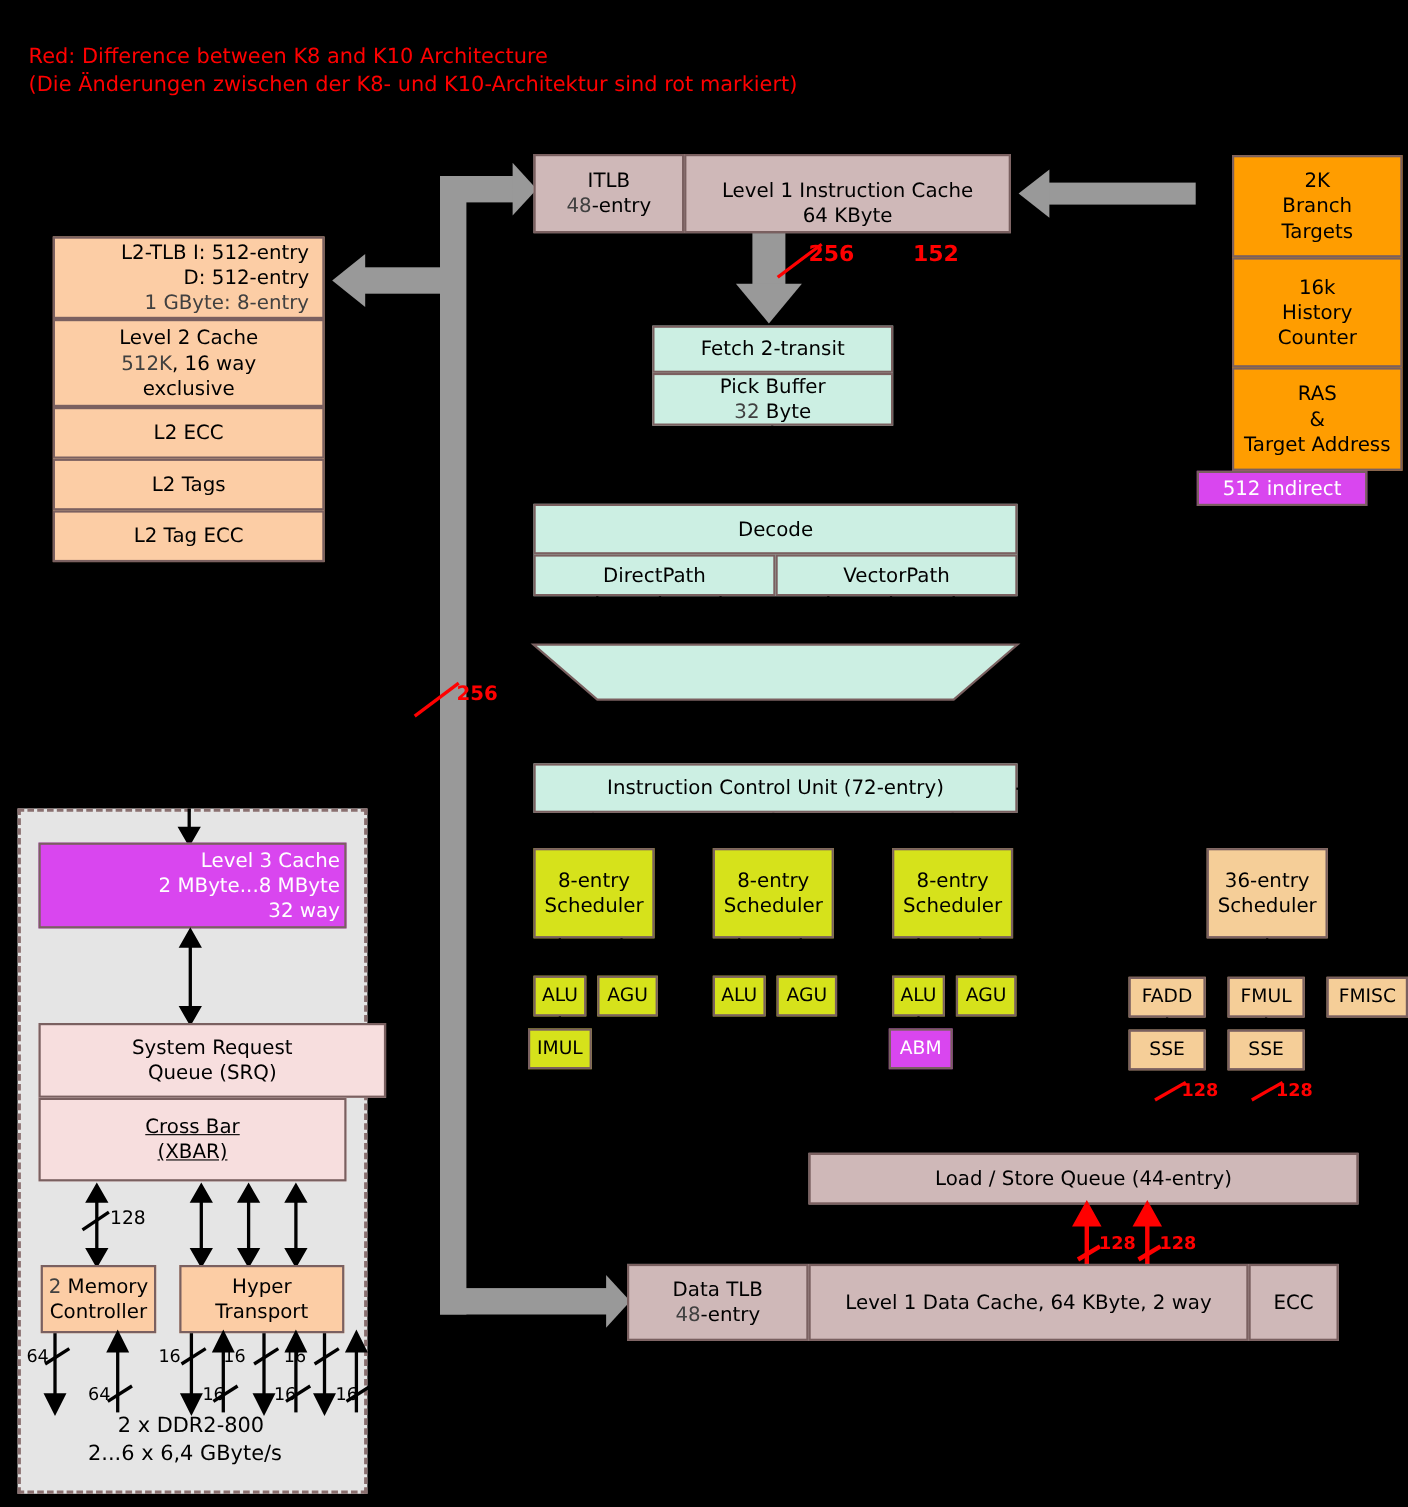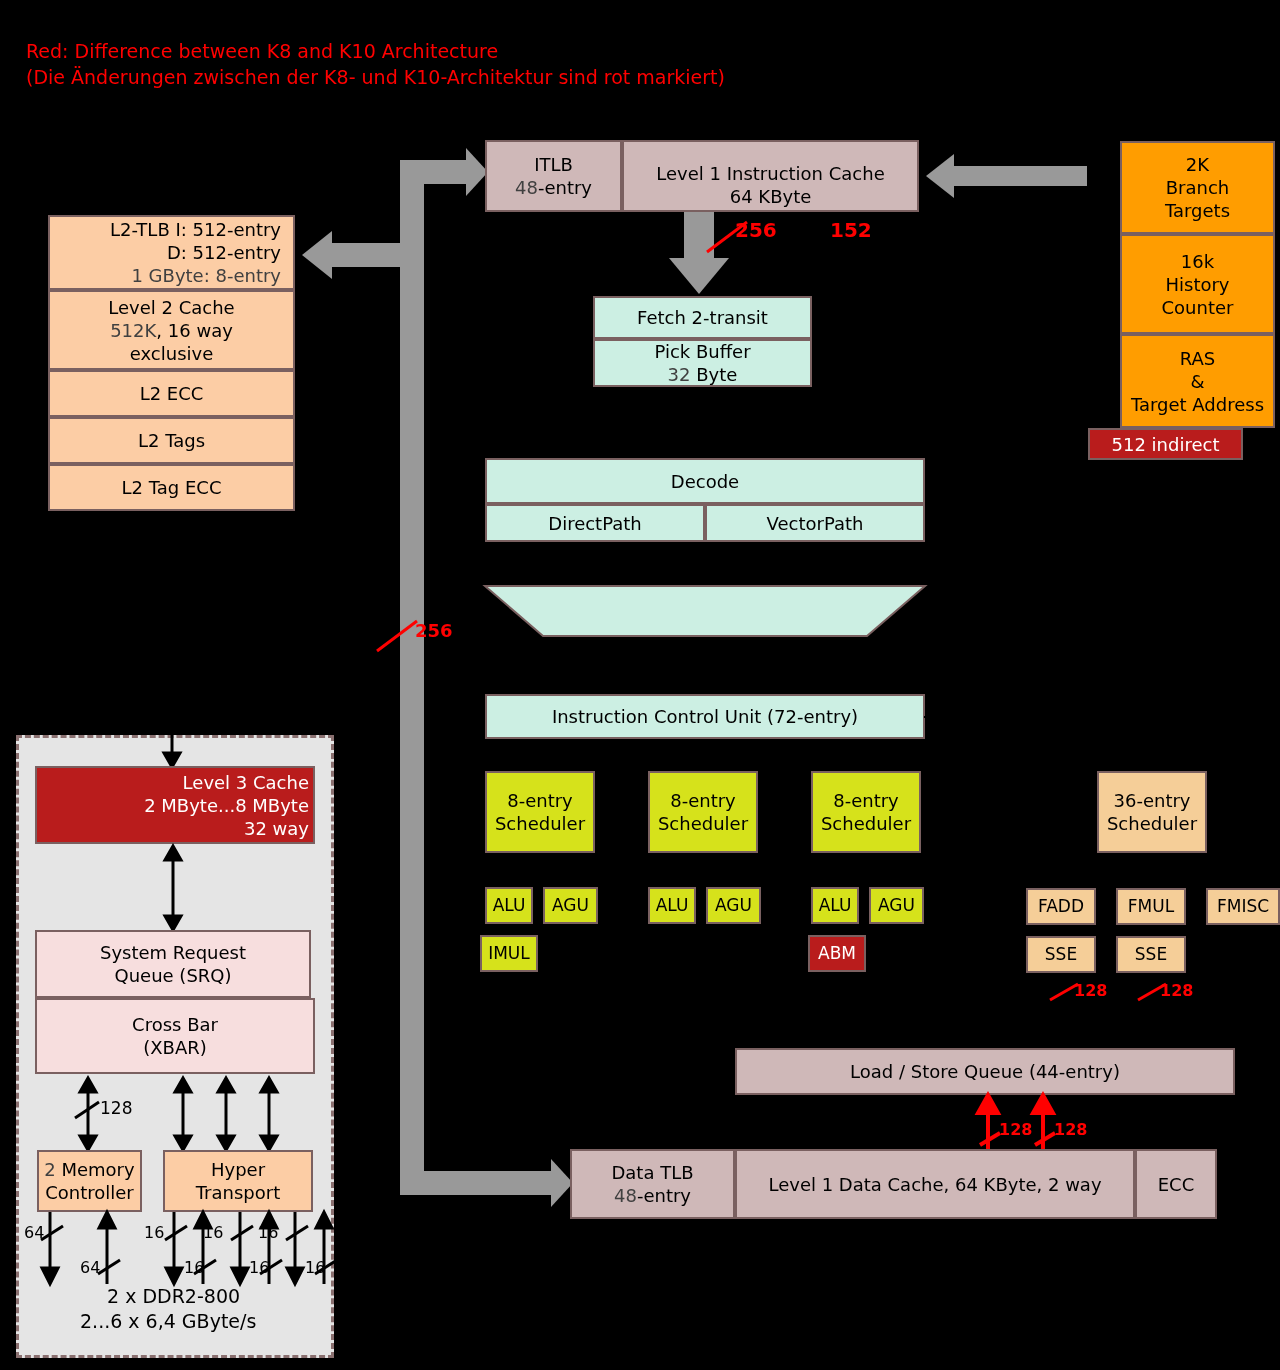--- a/index.html
+++ b/index.html
@@ -40,21 +40,21 @@
     font-size: 18px;
     line-height: 23px;
     padding: 2px 4px;
   }
   .box.sm { font-size: 17px; line-height: 21px; }
 
   .c-peach   { background: #FCCDA5; }
   .c-mauve   { background: #CFB8B8; }
   .c-mint    { background: #CCEFE3; }
   .c-orange  { background: #FF9D00; margin-left: 32px; }
-  .c-red     { background: #b91c1c; color: #FFFFFF; }
+  .c-red     { background: #d946ef; color: #FFFFFF; }
   .c-yellow  { background: #D6E21B; }
   .c-tan     { background: #F5CE98; }
   .c-pink    { background: #F7DEDE; }
 
   .red { color: #404040; }
   .nowrap { white-space: nowrap; }
 
   
   .gray { background: #999999; }
   .gtri { width: 0; height: 0; }
@@ -395,25 +395,25 @@
   <div class="abs" style="left:163px; top:846px; width:20px; height:84px;">
     <svg width="20" height="84" viewBox="0 0 20 84">
       <g stroke="#000000" stroke-width="3" fill="#000000">
         <line x1="10" y1="12" x2="10" y2="72"></line>
         <polygon points="2,14 18,14 10,0"></polygon>
         <polygon points="2,70 18,70 10,84"></polygon>
       </g>
     </svg>
   </div>
 
-  <div class="abs box c-pink" style="left:35px; top:930px; width:276px; height:68px; flex-direction:column;">
+  <div class="abs box c-pink" style="left:35px; top:930px; width:316px; height:68px; flex-direction:column;">
     <div>System Request</div>
     <div>Queue (SRQ)</div>
   </div>
-  <div class="abs box c-pink" style="left:35px; top:998px; width:280px; height:76px; flex-direction:column;">
+  <div class="abs box c-pink" style="left:35px; top:998px; width:280px; height:76px; flex-direction:column;text-decoration:underline;">
     <div>Cross Bar</div>
     <div>(XBAR)</div>
   </div>
 
   <div class="abs" style="left:78px; top:1078px; width:20px; height:72px;">
     <svg width="20" height="72" viewBox="0 0 20 72">
       <g stroke="#000000" stroke-width="3" fill="#000000">
         <line x1="10" y1="12" x2="10" y2="60"></line>
         <polygon points="2,14 18,14 10,0"></polygon>
           <polygon points="2,58 18,58 10,72"></polygon>

